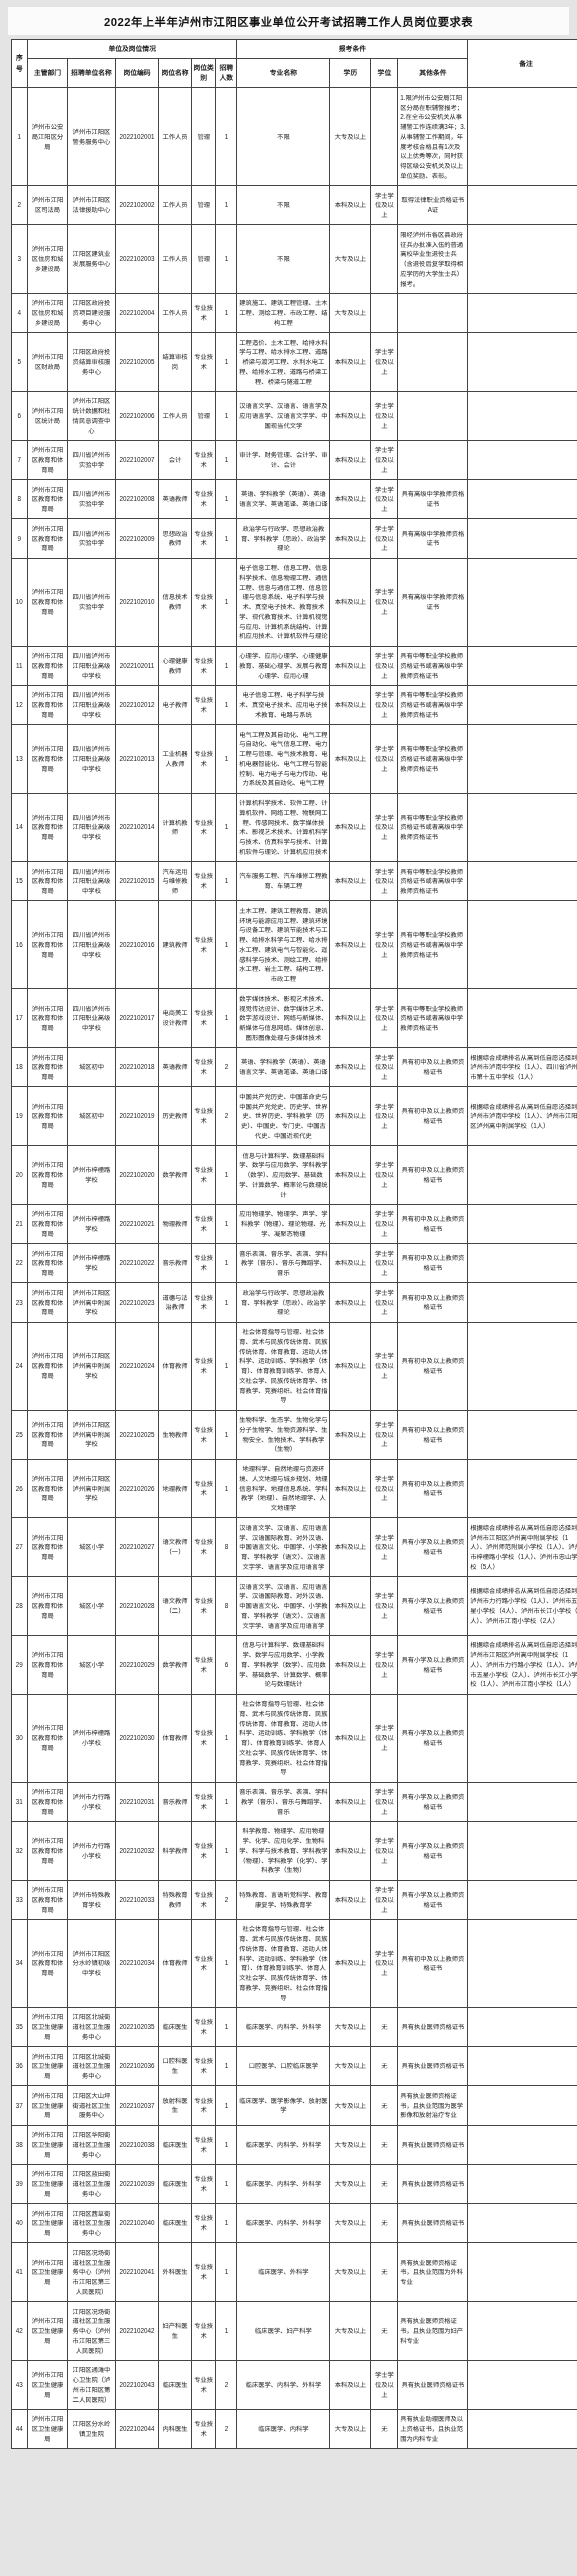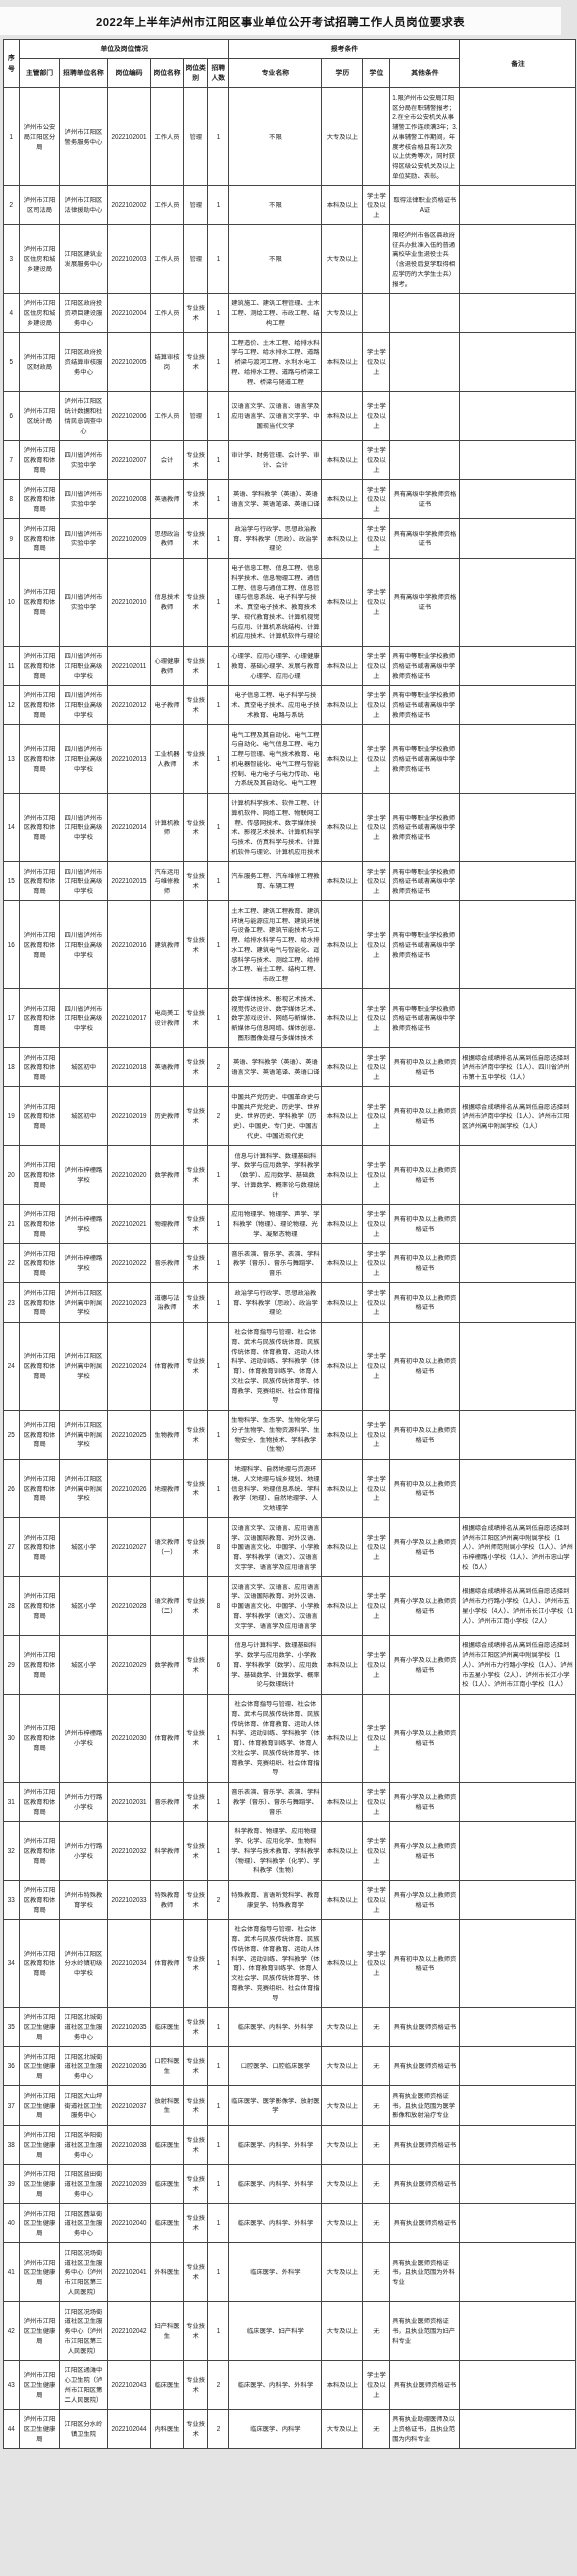--- a/index.html
+++ b/index.html
@@ -2,21 +2,21 @@
 <html lang="zh-CN" style="font-size:14.4px"><head>
 <meta charset="utf-8">
 <style>
   html,body{margin:0;padding:0;}
   body{
     width:578px;
     background:#e4e4e4;
     font-family:"Liberation Sans","DejaVu Sans",sans-serif;
     color:#1a1a1a;
   }
-  .sheet{width:561px;}
+  .sheet{width:561px;margin-left:8px;}
   .title-band{
     background:#fbfbfb;
     margin-top:7.2px;
     padding:6.3px 3.6px 5.4px 3.6px;
     text-align:center;
   }
   .doc-title{
     font-size:11.3px;
     font-weight:bold;
     letter-spacing:0.5px;

